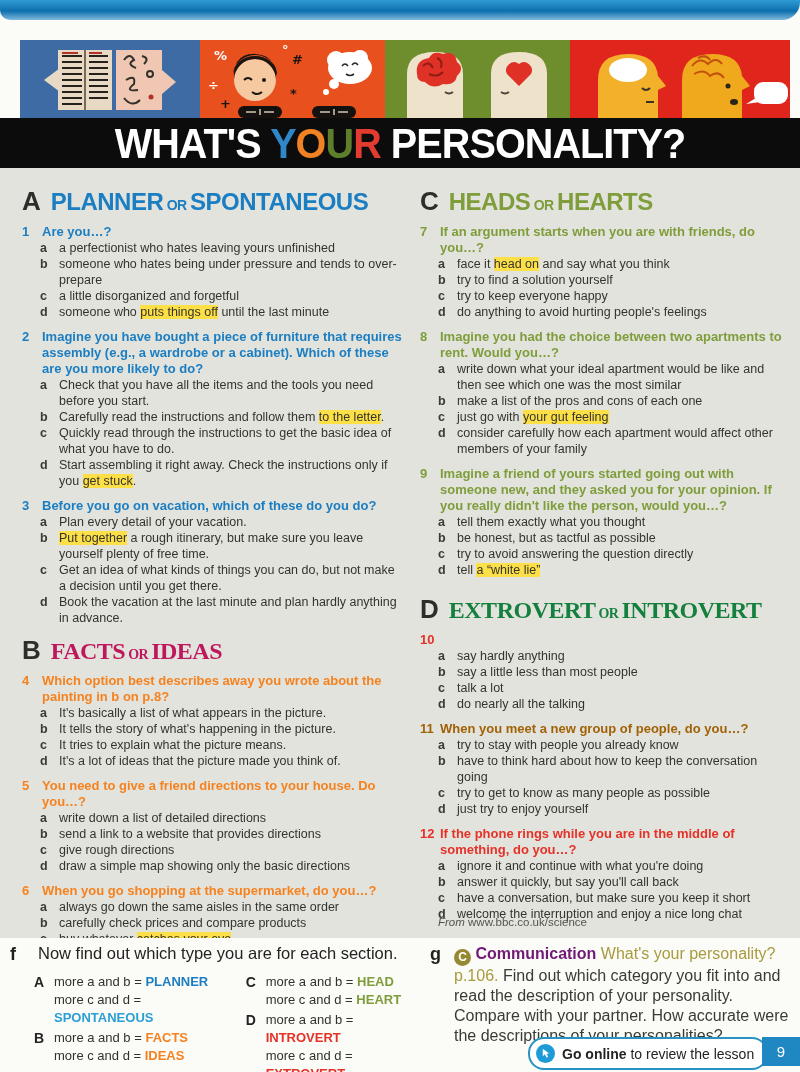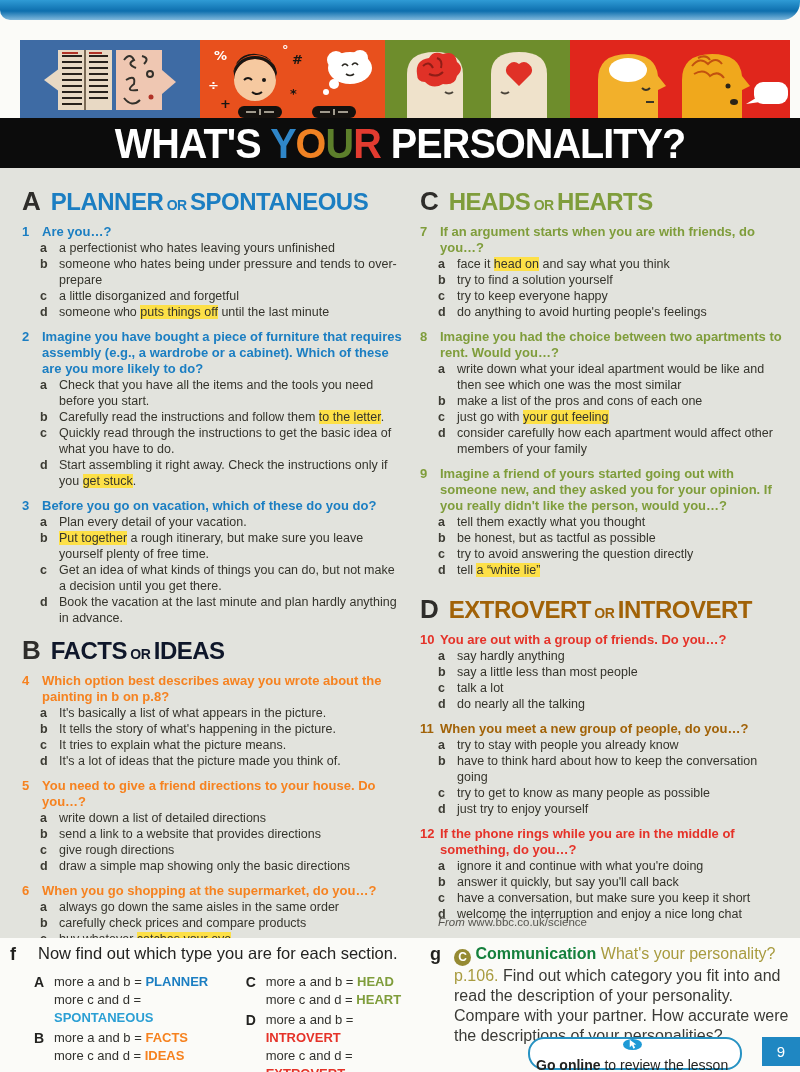--- a/index.html
+++ b/index.html
@@ -46,25 +46,25 @@
   .res-block{display:flex;gap:6px;margin-bottom:2px;}
   .res-key{font-weight:bold;font-size:14px;color:#232321;width:14px;flex:none;padding-top:1px;}
   .res-line{font-size:13px;color:#31312d;line-height:18px;}
   .res-val{font-weight:bold;}
   .ex-g{position:absolute;left:430px;top:6px;width:362px;display:flex;gap:12px;}
   .g-body{font-size:16px;line-height:20px;color:#3a3a36;}
   .comm-icon{display:inline-flex;align-items:center;justify-content:center;width:17px;height:17px;
              border-radius:50%;background:#958a33;color:#fff;font-size:12px;font-weight:bold;
              vertical-align:-2px;}
   .olive{color:#a89b3f;}
-  .olive-b{color:#15803d;font-weight:bold;}
+  .olive-b{color:#701a75;font-weight:bold;}
   
   .go-online{position:absolute;left:528px;top:1037px;height:29px;border:2px solid #2792c3;
              border-radius:16px;background:#fff;display:flex;align-items:center;gap:7px;
-             padding:0 12px 0 6px;flex-direction:column;}
+             padding:0 12px 0 6px;}
   .go-circle{width:19px;height:19px;border-radius:50%;background:#1e9ad6;display:flex;
              align-items:center;justify-content:center;}
   .go-text{font-size:14px;color:#232321;white-space:nowrap;}
   .go-bold{font-weight:bold;}
   .page-num{position:absolute;left:762px;top:1037px;width:38px;height:29px;background:#1f87c2;
             color:#fff;display:flex;align-items:center;justify-content:center;font-size:15px;}
 </style>
 </head>
 <body>
 
@@ -266,21 +266,21 @@
               </div>
               <div class="opt">
                 <span class="opt-letter">d</span>
                 <span class="opt-text"><span>Book the vacation at the last minute and plan hardly anything in advance.</span></span>
               </div>
             </div>
           </section>
           <section class="qsec">
             <div class="sec-header">
               <span class="sec-letter">B</span>
-              <span class="sec-title" style="color: #0f172a;"><span>FACTS</span><span class="sec-or"> OR </span><span>IDEAS</span></span>
+              <span class="sec-title" style="color: #be185d; font-family: Liberation Serif, serif;"><span>FACTS</span><span class="sec-or"> OR </span><span>IDEAS</span></span>
             </div>
             <div class="question">
               <div class="q-head" style="color: rgb(246, 130, 31);">
                 <span class="q-num">4</span>
                 <span class="q-text">Which option best describes away you wrote about the painting in b on p.8?</span>
               </div>
               <div class="opt">
                 <span class="opt-letter">a</span>
                 <span class="opt-text"><span>It's basically a list of what appears in the picture.</span></span>
               </div>
@@ -412,26 +412,25 @@
               </div>
               <div class="opt">
                 <span class="opt-letter">d</span>
                 <span class="opt-text"><span>tell </span><span class="hl">a “white lie”</span></span>
               </div>
             </div>
           </section>
           <section class="qsec">
             <div class="sec-header">
               <span class="sec-letter">D</span>
-              <span class="sec-title" style="color: #a16207;"><span>EXTROVERT</span><span class="sec-or"> OR </span><span>INTROVERT</span></span>
+              <span class="sec-title" style="color: #15803d; font-family: Liberation Serif, serif;"><span>EXTROVERT</span><span class="sec-or"> OR </span><span>INTROVERT</span></span>
             </div>
             <div class="question">
               <div class="q-head" style="color: rgb(229, 50, 40);">
                 <span class="q-num">10</span>
-                <span class="q-text">You are out with a group of friends. Do you…?</span>
               </div>
               <div class="opt">
                 <span class="opt-letter">a</span>
                 <span class="opt-text"><span>say hardly anything</span></span>
               </div>
               <div class="opt">
                 <span class="opt-letter">b</span>
                 <span class="opt-text"><span>say a little less than most people</span></span>
               </div>
               <div class="opt">

